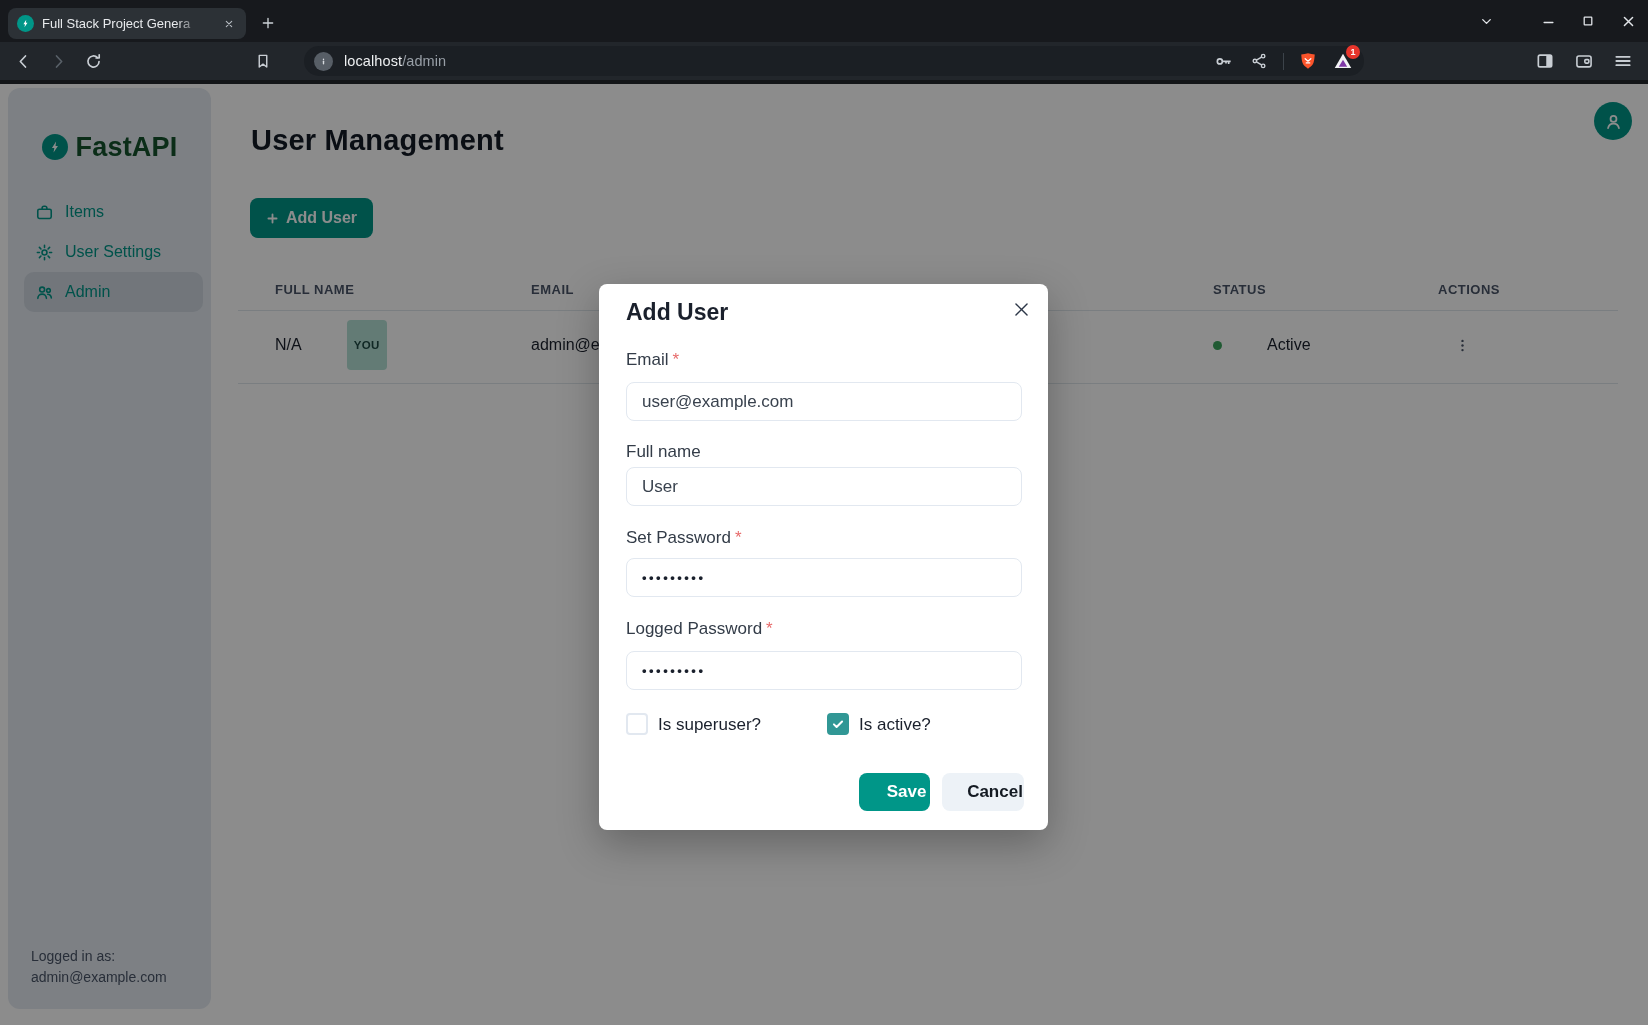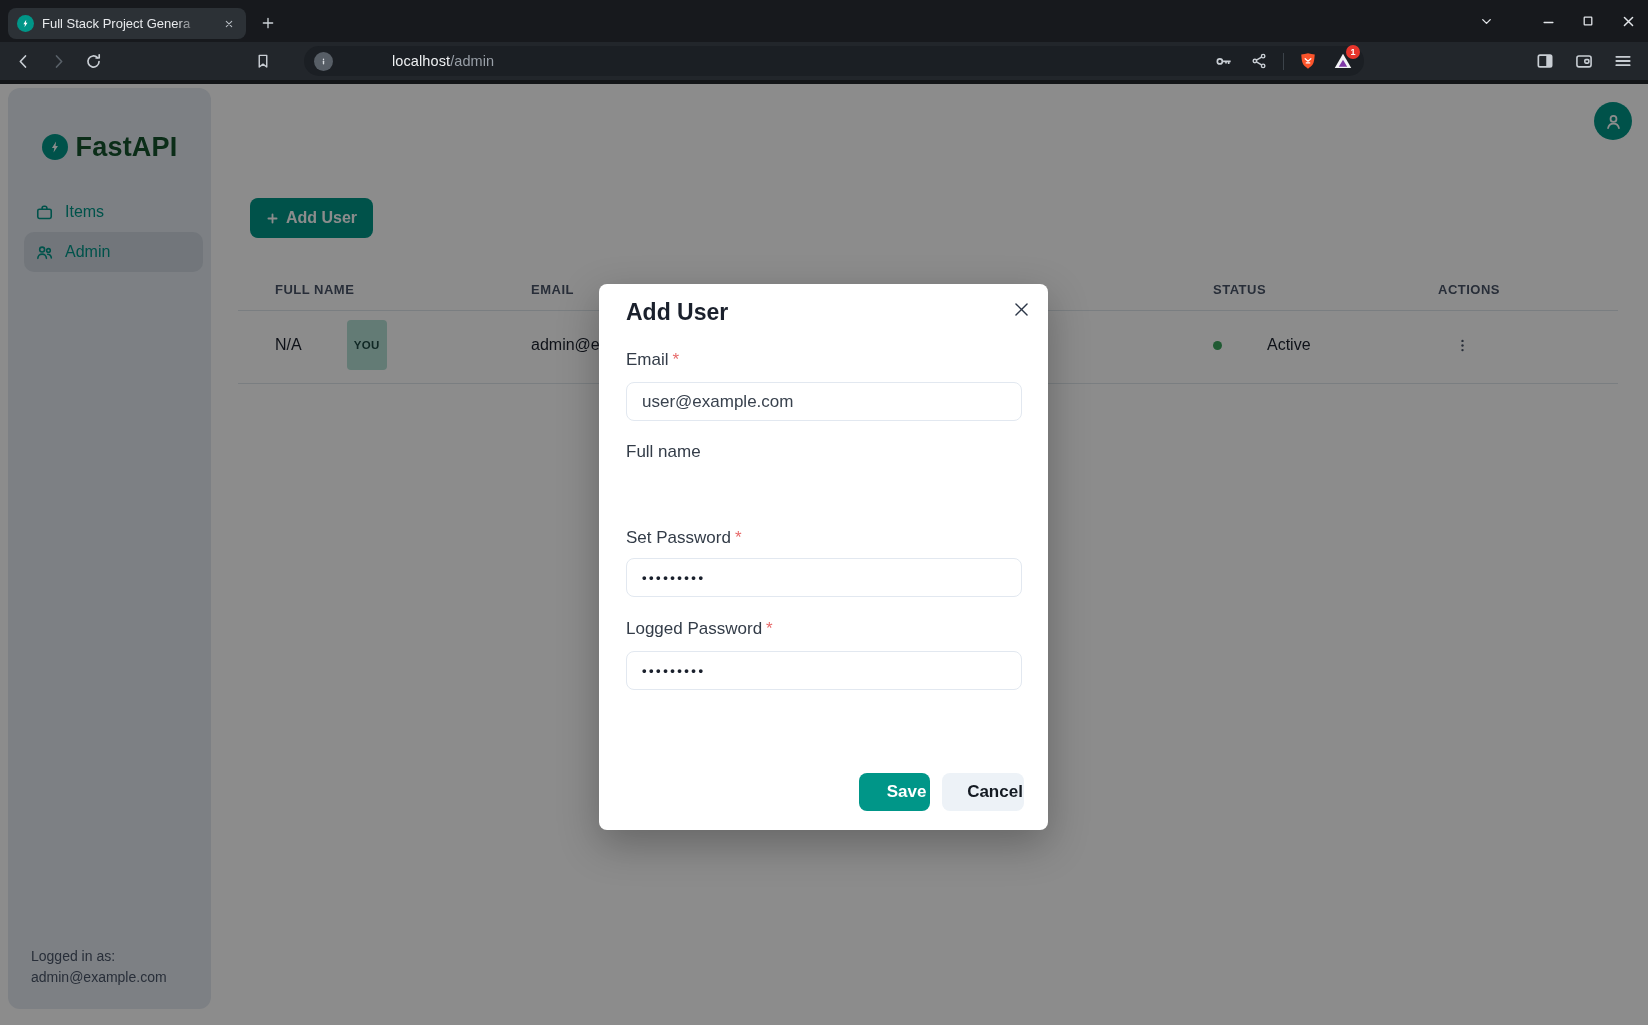--- a/index.html
+++ b/index.html
@@ -36,21 +36,21 @@
 
   .toolbar { position:absolute; top:42px; left:0; right:0; height:38px; background:#22262b; }
   .toolbar-edge { position:absolute; top:80px; left:0; right:0; height:4px; background:#131518; }
   .toolbar-left { position:absolute; left:12px; top:0; height:38px; display:flex;
     align-items:center; gap:13px; }
   .tool-btn { width:22px; height:22px; display:flex; align-items:center; justify-content:center; color:#c9ced4; }
   .tool-btn.disabled { color:#596068; }
   .bookmark-btn { position:absolute; left:252px; top:8px; }
 
   .url-pill { position:absolute; left:304px; top:4px; width:1060px; height:30px;
-    background:#1b1f24; border-radius:15px; display:flex; align-items:center; padding:0 10px;gap:48px; }
+    background:#1b1f24; border-radius:15px; display:flex; align-items:center; padding:0 10px; }
   .site-info { width:19px; height:19px; border-radius:50%; background:#575e66;
     color:#d6dade; display:flex; align-items:center; justify-content:center; flex:0 0 auto; }
   .url-text { margin-left:11px; font-size:14.5px; letter-spacing:.1px; }
   .url-host { color:#eef0f2; }
   .url-path { color:#989fa7; }
   .pill-right { margin-left:auto; display:flex; align-items:center; gap:13px; }
   .pill-divider { width:1px; height:17px; background:#3c434a; }
   .bat-wrap { position:relative; width:22px; height:22px; }
   .bat-badge { position:absolute; top:-5px; right:-6px; min-width:14px; height:14px;
     background:#e8352c; color:#fff; border-radius:8px; font-size:9px; font-weight:700;
@@ -277,20 +277,29 @@
     <nav class="nav">
       <div class="nav-item">
         <span class="nav-icon">
           <svg width="19" height="19" viewBox="0 0 24 24" fill="none" stroke="currentColor" stroke-width="2" stroke-linejoin="round">
               <rect x="3.5" y="7.8" width="17" height="11.7" rx="2"></rect>
               <path d="M9 7.8V6.4A2.4 2.4 0 0 1 11.4 4h1.2A2.4 2.4 0 0 1 15 6.4v1.4"></path>
             </svg>
         </span>
         <span>Items</span>
       </div>
+      <div class="nav-item">
+        <span class="nav-icon">
+          <svg width="19" height="19" viewBox="0 0 24 24" fill="none" stroke="currentColor" stroke-width="2" stroke-linecap="round">
+              <circle cx="12" cy="12" r="3.1"></circle>
+              <path d="M12 3v2.6M12 18.4V21M3 12h2.6M18.4 12H21M5.6 5.6l1.9 1.9M16.5 16.5l1.9 1.9M18.4 5.6l-1.9 1.9M7.5 16.5l-1.9 1.9"></path>
+            </svg>
+        </span>
+        <span>User Settings</span>
+      </div>
       <div class="nav-item active">
         <span class="nav-icon">
           <svg width="19" height="19" viewBox="0 0 24 24" fill="none" stroke="currentColor" stroke-width="2" stroke-linecap="round" stroke-linejoin="round">
               <circle cx="9" cy="8.3" r="3.1"></circle>
               <path d="M3.6 19.4a5.4 5.4 0 0 1 10.8 0"></path>
               <circle cx="17" cy="9.4" r="2.3"></circle>
               <path d="M16 14.3a4.5 4.5 0 0 1 4.6 4.6"></path>
             </svg>
         </span>
         <span>Admin</span>
@@ -302,20 +311,21 @@
     </div>
   </aside>
 
   <div class="avatar">
     <svg width="21" height="21" viewBox="0 0 24 24" fill="none" stroke="#ffffff" stroke-width="2" stroke-linecap="round">
         <circle cx="12" cy="9" r="3.4"></circle>
         <path d="M5.8 19.6a6.3 6.3 0 0 1 12.4 0"></path>
       </svg>
   </div>
 
+  <h1 class="main-title">User Management</h1>
 
   <button class="add-user-btn">
     <svg width="13" height="13" viewBox="0 0 24 24" fill="none" stroke="#ffffff" stroke-width="3.4" stroke-linecap="round">
         <path d="M12 4.5v15M4.5 12h15"></path>
       </svg>
     <span>Add User</span>
   </button>
 
   <div class="table">
     <span class="th th-fullname">FULL NAME</span>
@@ -355,23 +365,34 @@
   <button class="m-close">
     <svg width="19" height="19" viewBox="0 0 24 24" fill="none" stroke="currentColor" stroke-width="1.8" stroke-linecap="round">
         <path d="M5 5 19 19M19 5 5 19"></path>
       </svg>
   </button>
 
   <div class="f-label lbl-email"><span>Email</span><span class="req">*</span></div>
   <input class="m-input in-email" type="text" readonly="" value="user@example.com" style="">
 
   <div class="f-label lbl-fullname"><span>Full name</span></div>
+  <input class="m-input in-fullname" type="text" readonly="" value="User" style="">
 
   <div class="f-label lbl-setpw"><span>Set Password</span><span class="req">*</span></div>
   <input class="m-input in-setpw password" type="text" readonly="" value="•••••••••" style="">
 
   <div class="f-label lbl-confirm"><span>Logged Password</span><span class="req">*</span></div>
   <input class="m-input in-confirm password" type="text" readonly="" value="•••••••••" style="">
 
+  <div class="check-row">
+    <span class="checkbox unchecked cb-superuser"></span>
+    <span class="cb-label cb-label-superuser">Is superuser?</span>
+    <span class="checkbox checked cb-active">
+      <svg width="14" height="14" viewBox="0 0 24 24" fill="none" stroke="#ffffff" stroke-width="3.4" stroke-linecap="round" stroke-linejoin="round">
+          <path d="m5 12.6 4.6 4.6L19 7.6"></path>
+        </svg>
+    </span>
+    <span class="cb-label cb-label-active">Is active?</span>
+  </div>
 
   <button class="m-btn save-btn">Save</button>
   <button class="m-btn cancel-btn">Cancel</button>
 </div>
 
 </body></html>

